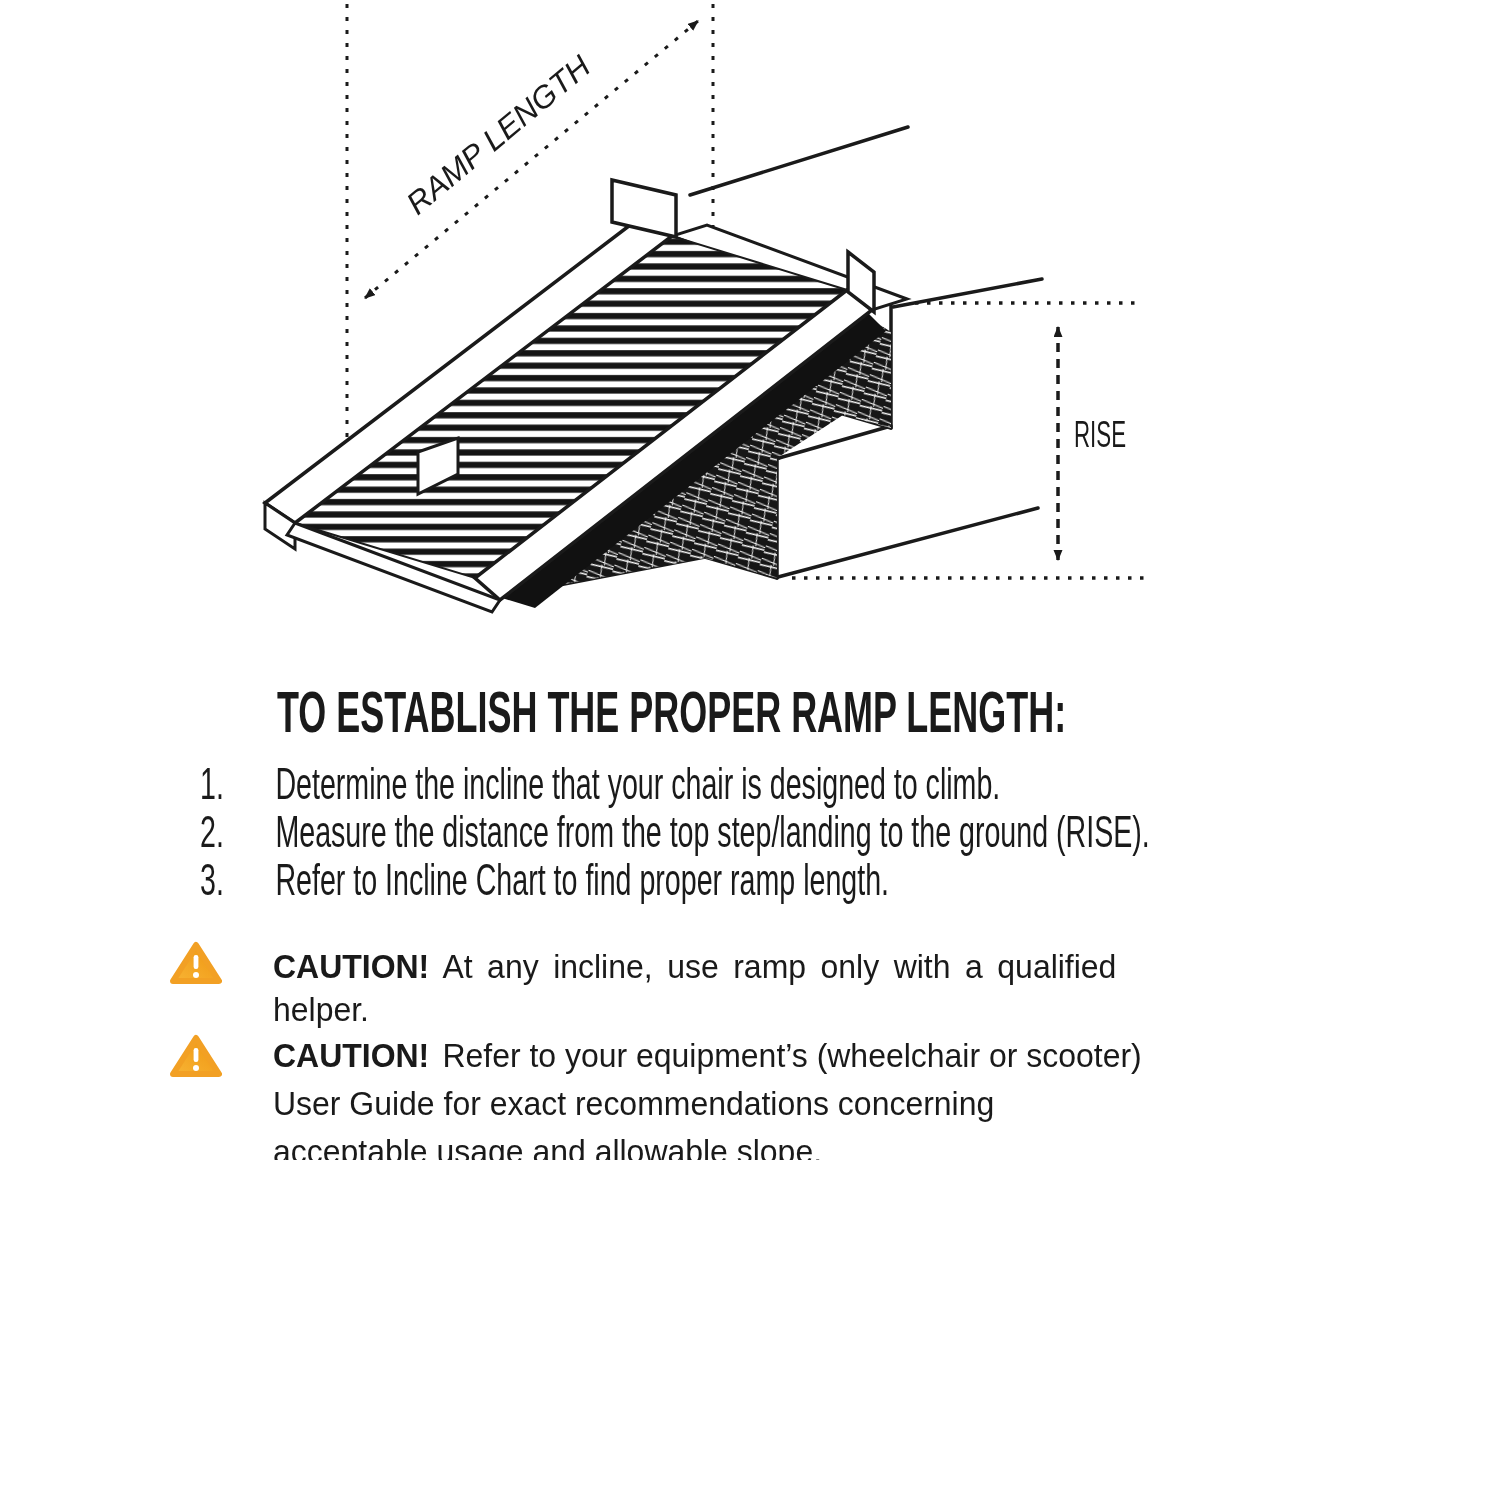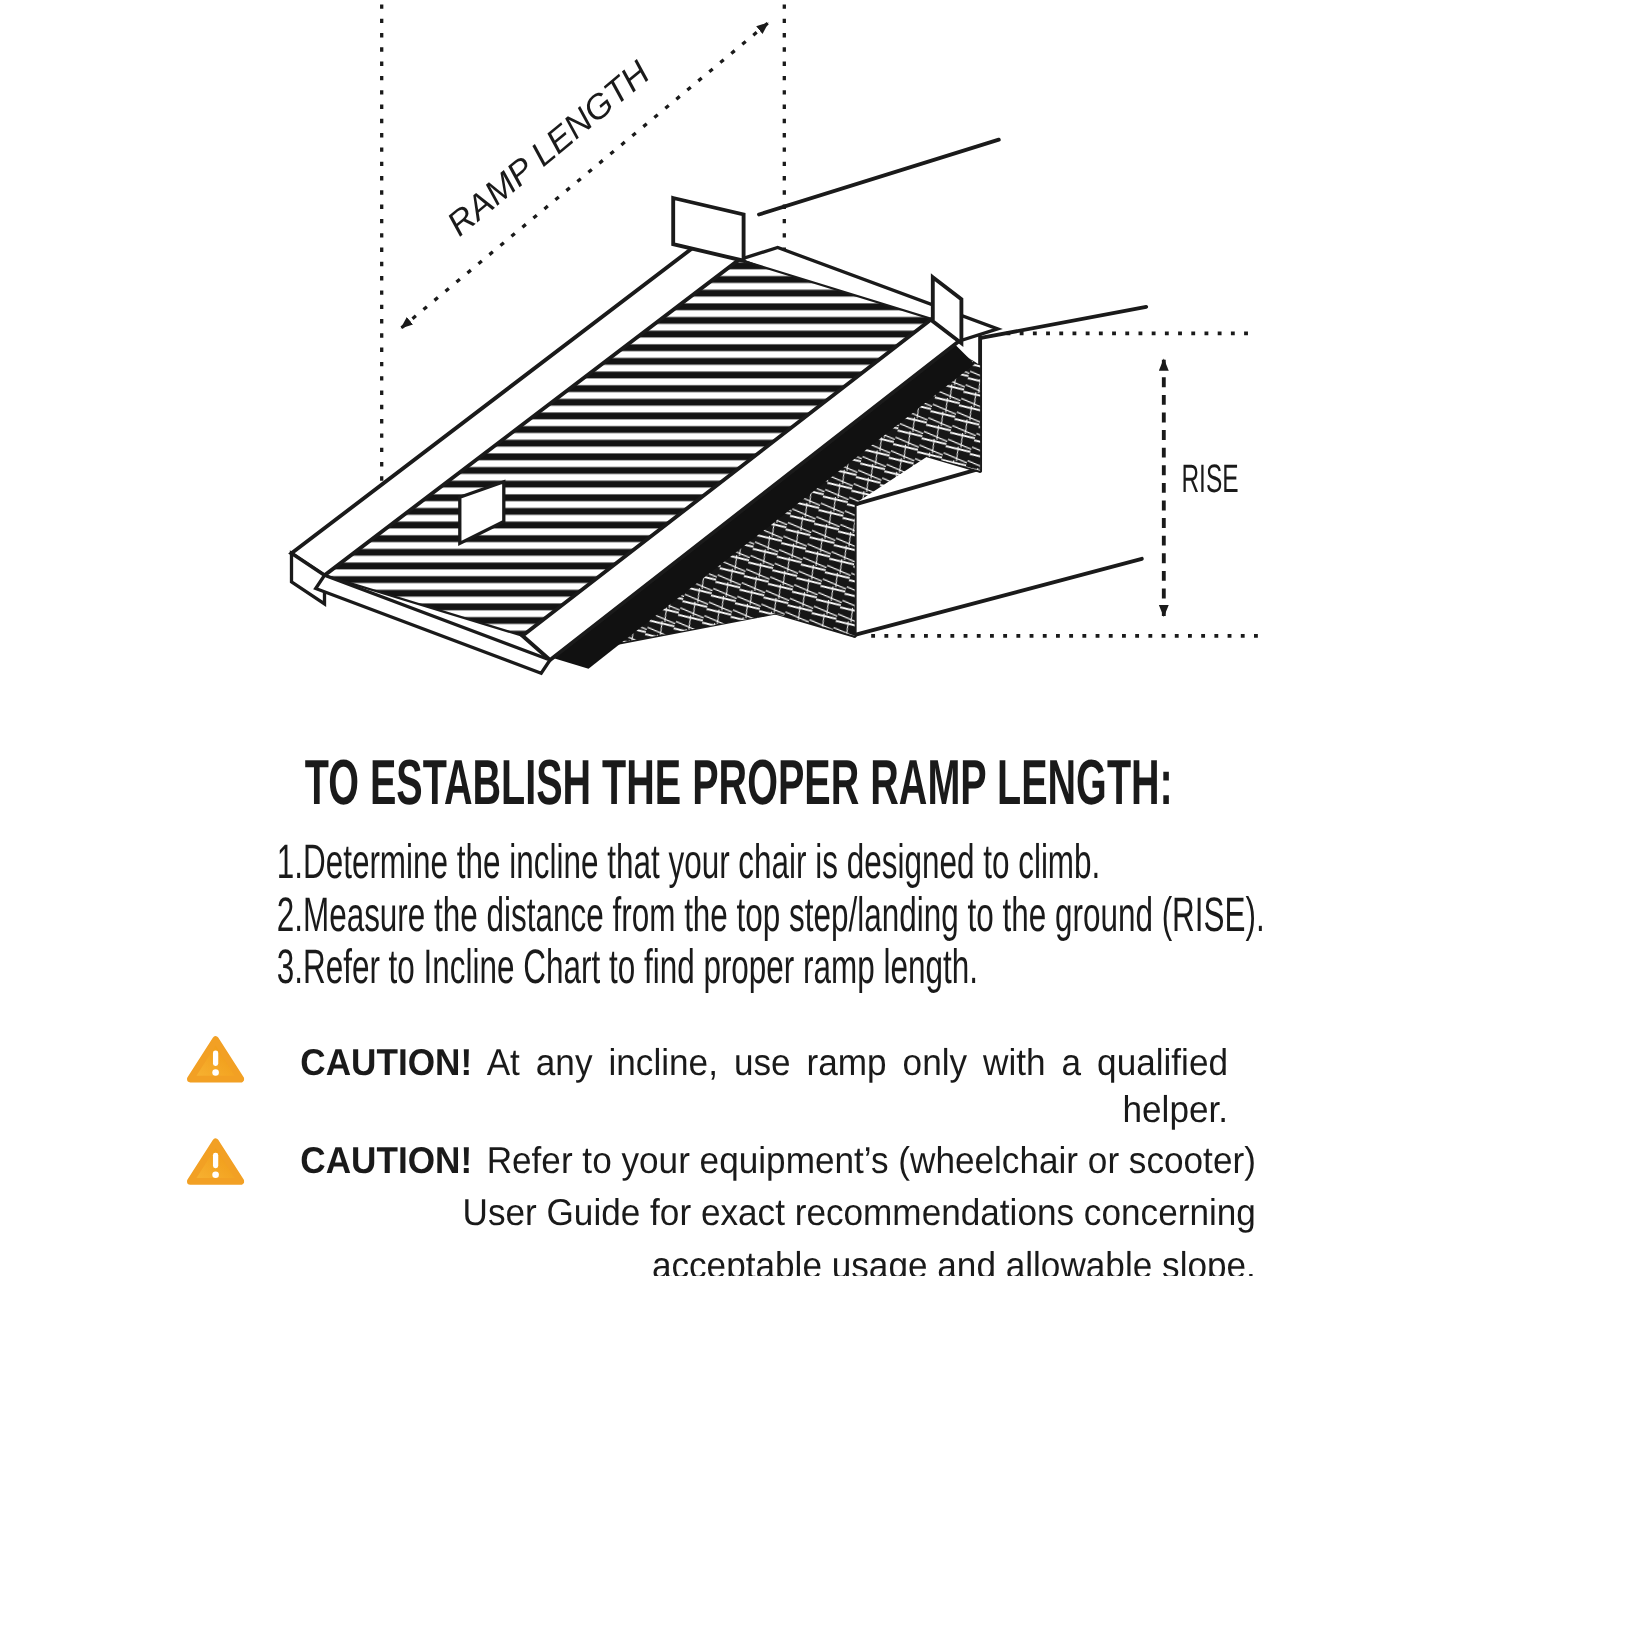--- a/index.html
+++ b/index.html
@@ -3,21 +3,20 @@
 <meta charset="utf-8">
 <style>
   html, body { margin: 0; padding: 0; background: #ffffff; }
   #page {
     position: relative;
     width: 1500px; height: 1160px;
     background: #ffffff;
     font-family: "Liberation Sans", sans-serif;
     color: #1a1a1a;
     overflow: hidden;
-    text-align: right;
   }
   #diagram-svg { position: absolute; left: 0; top: 0; }
 
   .heading {
     position: absolute; left: 277px; top: 683px;
     font-size: 58px; font-weight: 700; line-height: 58px;
     white-space: nowrap; letter-spacing: 0px;
     transform: scaleX(0.62); transform-origin: left top;
   }
 

